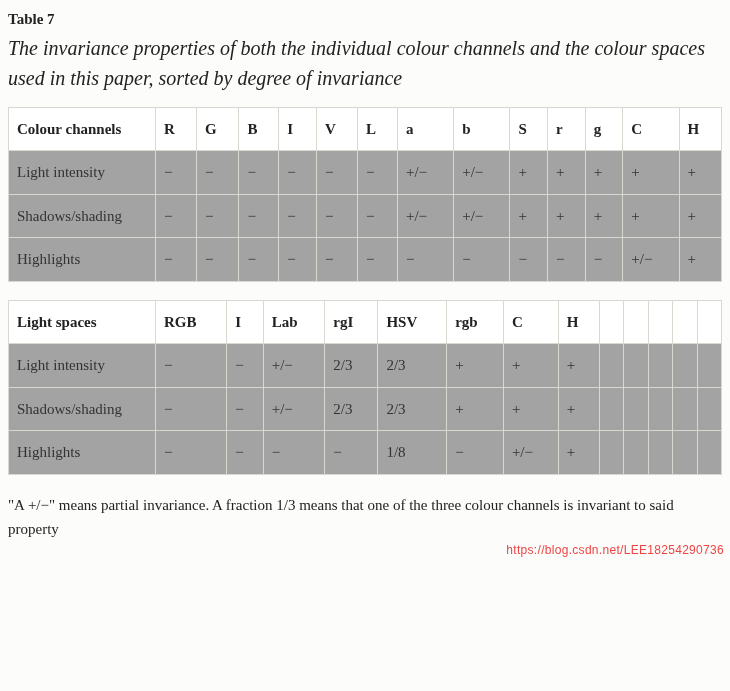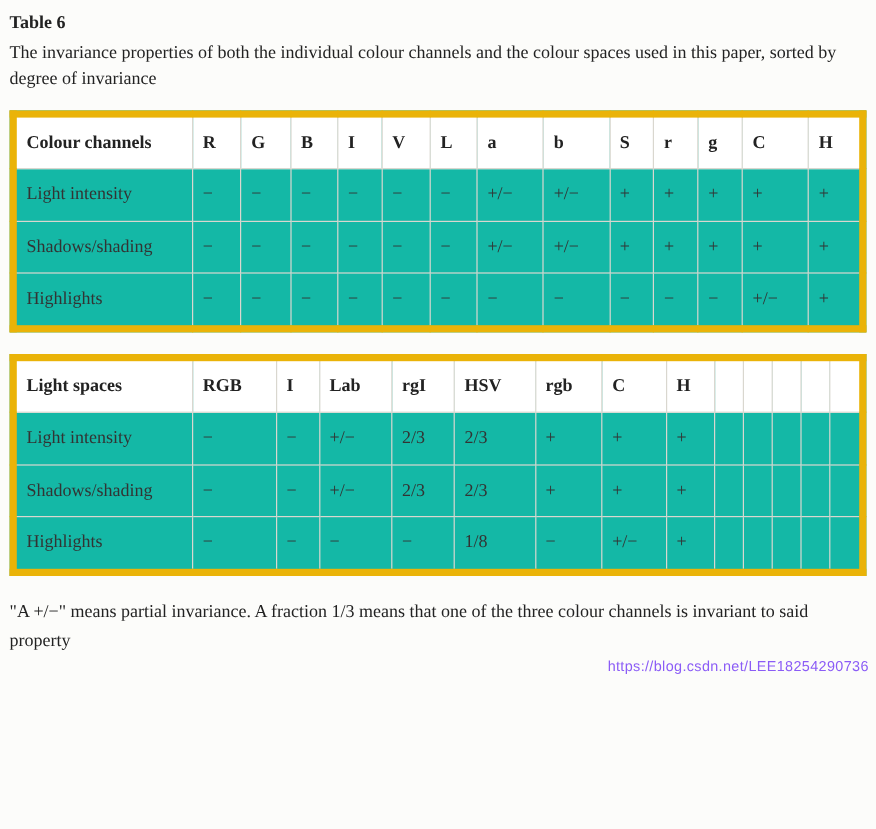--- a/index.html
+++ b/index.html
@@ -12,30 +12,31 @@
     font-size: 15px;
     line-height: 1.5;
     position: relative;
   }
   .table-label {
     font-weight: bold;
     font-size: 15px;
     margin-bottom: 2px;
   }
   .caption {
-    font-size: 15px;
+    font-size: 20px;
     margin-bottom: 14px;
     max-width: 710px;
+    font-style: italic;
   }
   table {
     border-collapse: collapse;
     width: 100%;
-    border: 6px solid #eab308;
+    border: 1px solid #eab308;
     margin-bottom: 18px;
-    background: #14b8a6;
+    background: #a3a3a3;
   }
   th, td {
     border: 1px solid #d9d7cf;
     padding: 10px 8px;
     text-align: left;
     vertical-align: top;
     font-family: Georgia, 'Times New Roman', serif;
     font-size: 15px;
   }
   thead th {
@@ -53,28 +54,28 @@
     font-size: 15px;
     line-height: 1.6;
     max-width: 710px;
   }
   .watermark {
     position: absolute;
     right: 6px;
     bottom: 2px;
     font-family: Arial, sans-serif;
     font-size: 12px;
-    color: #8b5cf6;
+    color: #ef4444;
     letter-spacing: 0.3px;
   }
 </style>
 </head>
 <body>
 
-<div class="table-label">Table 6</div>
+<div class="table-label">Table 7</div>
 <div class="caption">The invariance properties of both the individual colour channels and the colour spaces used in this paper, sorted by degree of invariance</div>
 
 <table>
   <thead>
     <tr>
       <th class="row-head">Colour channels</th>
       <th>R</th>
       <th>G</th>
       <th>B</th>
       <th>I</th>

